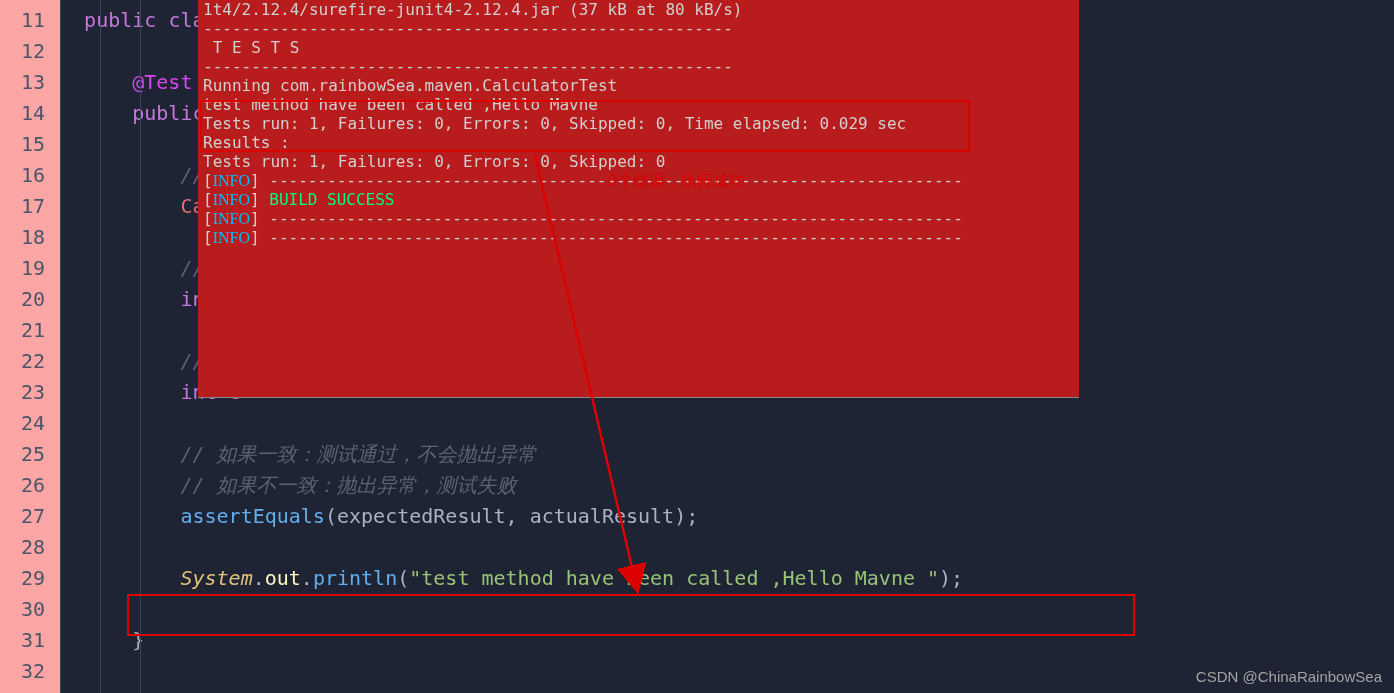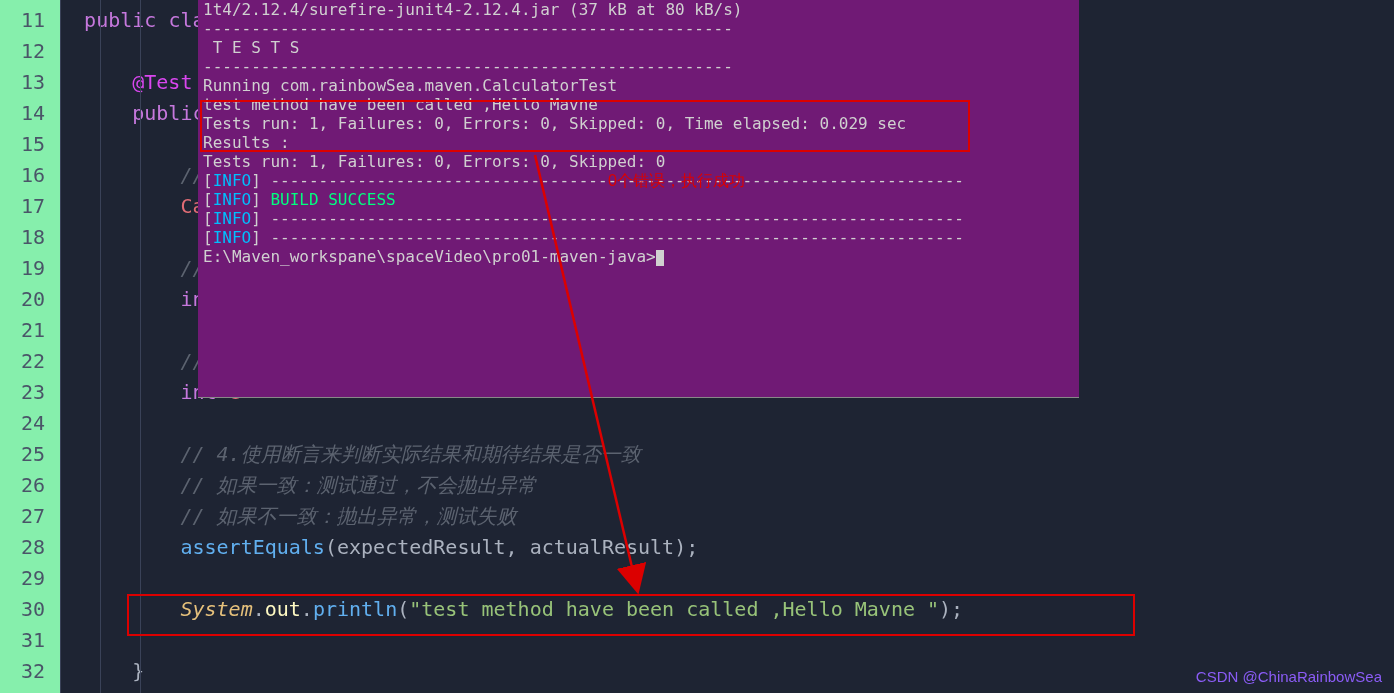--- a/index.html
+++ b/index.html
@@ -10,21 +10,21 @@
   height: 693px;
   overflow: hidden;
   position: relative;
 }
 .editor {
   display: flex;
   height: 100%;
 }
 .gutter {
   width: 60px;
-  background: #86efac;
+  background: #fca5a5;
   padding-top: 5px;
   text-align: right;
   padding-right: 15px;
 }
 .line-num {
   color: #4a5568;
   font-size: 20px;
   line-height: 31px;
   height: 31px;
 }
@@ -57,30 +57,30 @@
 .italic-sys { color: #e5c07b; font-style: italic; }
 .field { color: #fef9c3; }
 .paren { color: #abb2bf; }
 
 .terminal {
   position: absolute;
   left: 198px;
   top: 0;
   right: 315px;
   height: 398px;
-  background: #701a75;
+  background: #b91c1c;
   padding: 0 5px;
   font-family: 'Consolas', monospace;
   font-size: 16px;
   line-height: 19px;
   color: #d0d0d0;
   border-bottom: 1px solid #888;
 }
 .term-line { white-space: pre; }
-.info-tag { color: #00bfff; }
+.info-tag { color: #00bfff; font-family: Liberation Serif, serif; }
 .build-success { color: #00ff7f; }
 .cursor {
   display: inline-block;
   width: 8px;
   height: 16px;
   background: #d0d0d0;
   vertical-align: text-bottom;
 }
 
 .red-box-1 {
@@ -112,21 +112,21 @@
 .arrow-svg {
   position: absolute;
   left: 525px;
   top: 150px;
   pointer-events: none;
 }
 .watermark {
   position: absolute;
   right: 12px;
   bottom: 8px;
-  color: #8b5cf6;
+  color: #a3a3a3;
   font-size: 15px;
   font-family: Arial, sans-serif;
   margin-left: 38px;
 }
 </style>
 </head>
 <body>
 
 <div class="editor">
   <div class="gutter">
@@ -164,21 +164,20 @@
     <div class="code-line"></div>
     <div class="code-line">          <span class="comment">// 1</span></div>
     <div class="code-line">          <span class="ident">Calc</span></div>
     <div class="code-line"></div>
     <div class="code-line">          <span class="comment">// 2</span></div>
     <div class="code-line">          <span class="kw-int">int</span> <span class="ident">a</span></div>
     <div class="code-line"></div>
     <div class="code-line">          <span class="comment">// 3</span></div>
     <div class="code-line">          <span class="kw-int">int</span> <span class="ident">e</span></div>
     <div class="code-line"></div>
-    <div class="code-line">          <span class="comment">// 4.使用断言来判断实际结果和期待结果是否一致</span></div>
     <div class="code-line">          <span class="comment">// 如果一致：测试通过，不会抛出异常</span></div>
     <div class="code-line">          <span class="comment">// 如果不一致：抛出异常，测试失败</span></div>
     <div class="code-line">          <span class="method">assertEquals</span><span class="paren">(</span><span class="paren">expectedResult</span><span class="paren">, </span><span class="paren">actualResult</span><span class="paren">);</span></div>
     <div class="code-line"></div>
     <div class="code-line">          <span class="italic-sys">System</span><span class="paren">.</span><span class="field">out</span><span class="paren">.</span><span class="method">println</span><span class="paren">(</span><span class="string">"test method have been called ,Hello Mavne "</span><span class="paren">);</span></div>
     <div class="code-line"></div>
     <div class="code-line">      <span class="paren">}</span></div>
   </div>
 </div>
 
@@ -194,21 +193,20 @@
   <div class="term-line"></div>
   <div class="term-line">Results :</div>
   <div class="term-line"></div>
   <div class="term-line">Tests run: 1, Failures: 0, Errors: 0, Skipped: 0</div>
   <div class="term-line"></div>
   <div class="term-line">[<span class="info-tag">INFO</span><span>] ------------------------------------------------------------------------</span></div>
   <div class="term-line">[<span class="info-tag">INFO</span>] <span class="build-success">BUILD SUCCESS</span></div>
   <div class="term-line">[<span class="info-tag">INFO</span><span>] ------------------------------------------------------------------------</span></div>
   <div class="term-line">[<span class="info-tag">INFO</span><span>] ------------------------------------------------------------------------</span></div>
   <div class="term-line"></div>
-  <div class="term-line"><span>E:\Maven_workspane\spaceVideo\pro01-maven-java&gt;</span><span class="cursor"></span></div>
 </div>
 
 <div class="red-box-1"></div>
 <div class="red-box-2"></div>
 <div class="red-text">0个错误，执行成功</div>
 
 <svg class="arrow-svg" width="140" height="450">
   <defs>
     <marker id="arrowhead" markerWidth="12" markerHeight="12" refX="6" refY="6" orient="auto">
       <polygon points="0,0 12,6 0,12" fill="#dc0000"></polygon>

